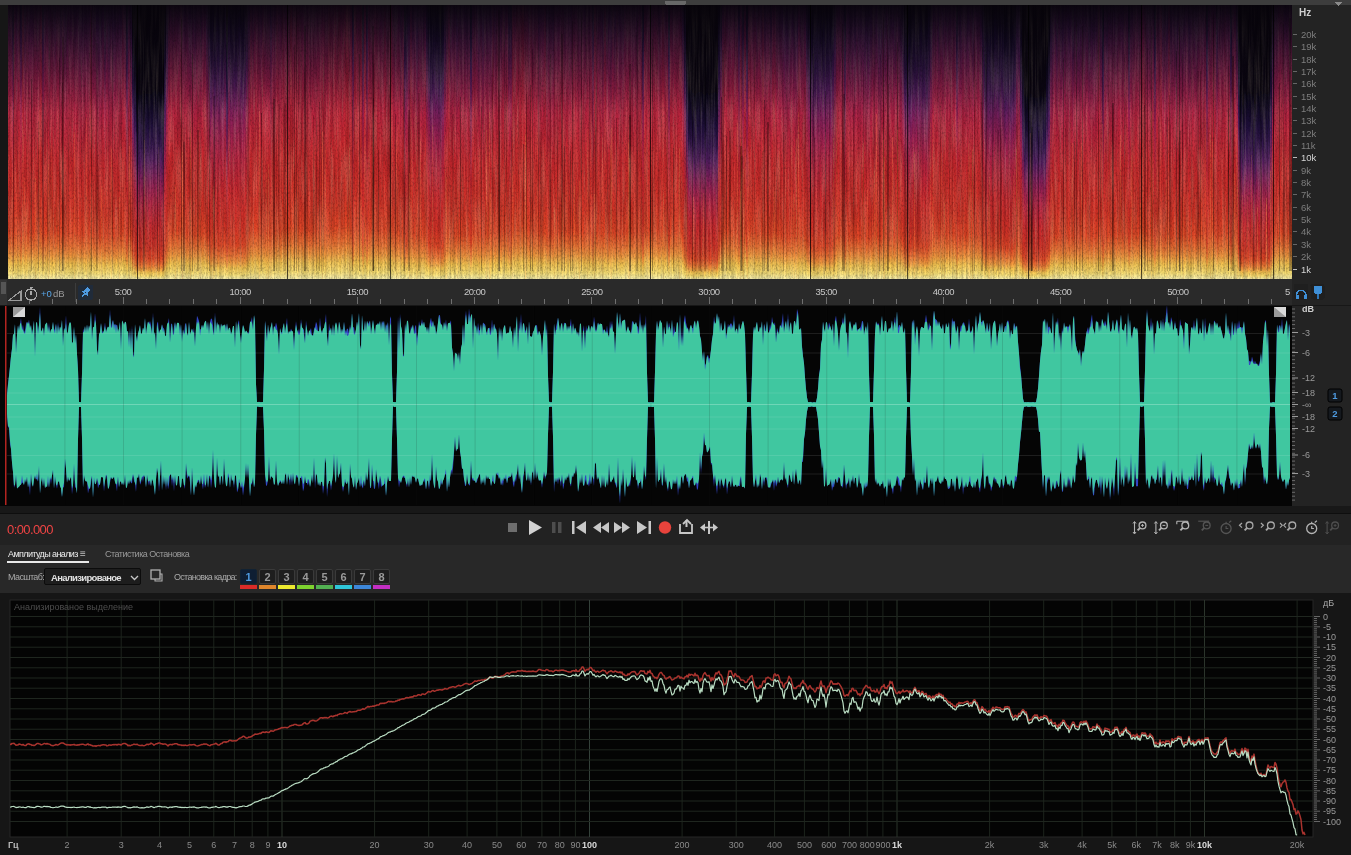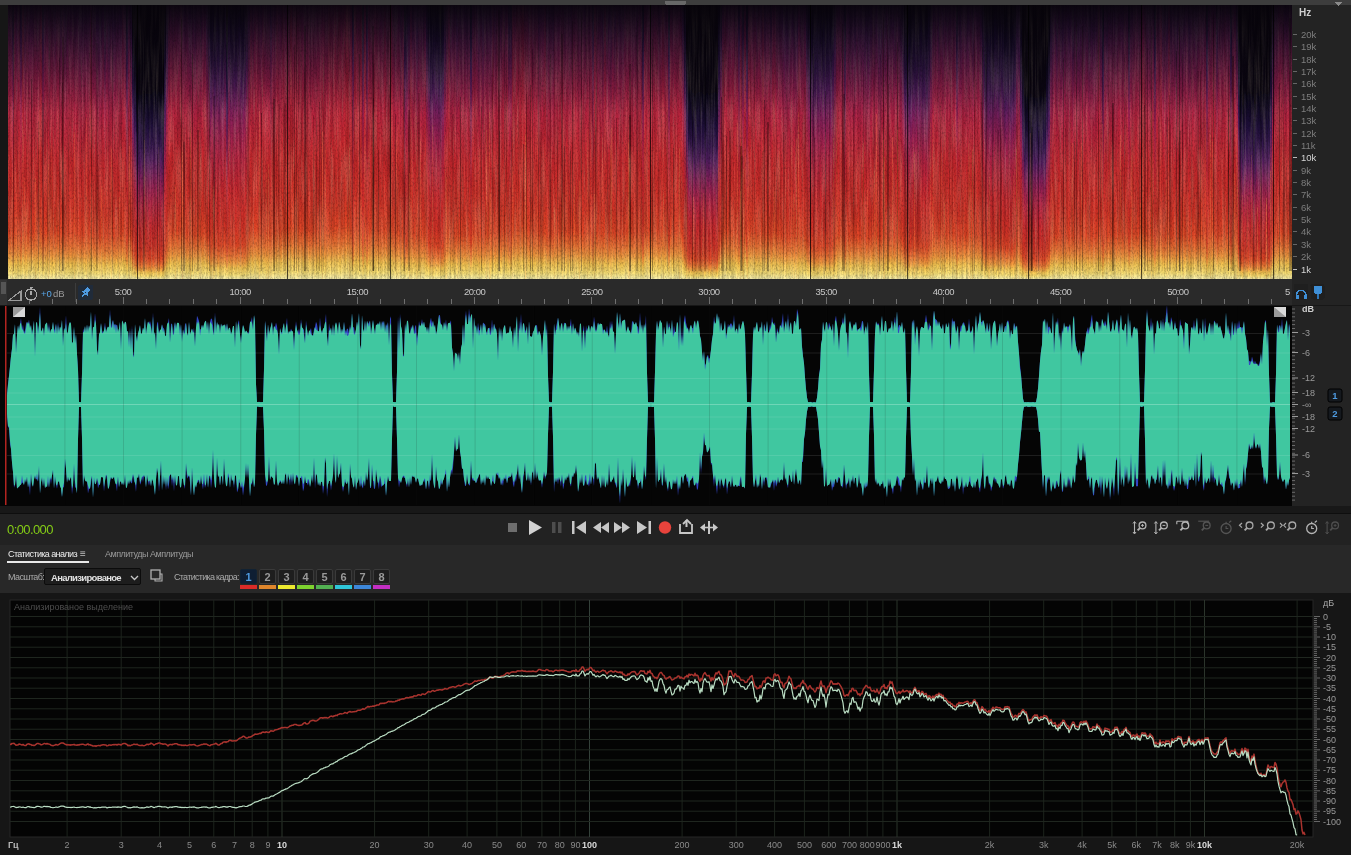--- a/index.html
+++ b/index.html
@@ -1367,21 +1367,21 @@
         <line x1="1292" y1="455" x2="1298" y2="455" stroke="#9a9a9a" stroke-width="1"></line>
         <line x1="1292" y1="473.5" x2="1298" y2="473.5" stroke="#9a9a9a" stroke-width="1"></line>
         <rect x="1328" y="389" width="14" height="13" rx="2" fill="#15191e" stroke="#000" stroke-width="1"></rect>
         <text x="1335" y="398.5" fill="#4e9ae0" font-size="9.5" font-weight="bold" text-anchor="middle">1</text>
         <rect x="1328" y="407" width="14" height="13" rx="2" fill="#15191e" stroke="#000" stroke-width="1"></rect>
         <text x="1335" y="416.5" fill="#4e9ae0" font-size="9.5" font-weight="bold" text-anchor="middle">2</text>
       </g>
     </svg>
     <div class="abs" style="left:0;top:506px;width:1351px;height:7px;background:#181818"></div>
     <div class="abs" style="left:0;top:513px;width:1351px;height:32px;background:#222;border-top:1px solid #0e0e0e;box-sizing:border-box"></div>
-    <div class="abs" style="left:7px;top:522px;font-size:13px;color:#84cc16;letter-spacing:-0.6px">0:00.000</div>
+    <div class="abs" style="left:7px;top:522px;font-size:13px;color:#ef4444;letter-spacing:-0.6px">0:00.000</div>
     <svg class="abs" style="left:0;top:0" width="1351" height="855" pointer-events="none">
       <rect x="508" y="523" width="9" height="9" fill="#6e6e6e"></rect>
       <path d="M529 520L529 535L542 527.5Z" fill="#d2d2d2"></path>
       <rect x="552" y="522" width="3.5" height="11" fill="#4d4d4d"></rect>
       <rect x="558" y="522" width="3.5" height="11" fill="#4d4d4d"></rect>
       <rect x="572" y="521" width="2.5" height="13" fill="#c8c8c8"></rect>
       <path d="M586 521L586 534L576 527.5Z" fill="#c8c8c8"></path>
       <path d="M601 522L601 533L593 527.5Z" fill="#c8c8c8"></path>
       <path d="M609 522L609 533L601 527.5Z" fill="#c8c8c8"></path>
       <path d="M614 522L614 533L622 527.5Z" fill="#c8c8c8"></path>
@@ -1449,35 +1449,35 @@
       </g>
       <g stroke="#4e4e4e" fill="none" stroke-width="1.3">
         <circle cx="1335.1000000000008" cy="525.4" r="3.4"></circle>
         <path d="M1332.7000000000007 527.8L1330.2000000000007 530.4" stroke-width="1.9"></path>
         <path d="M1333.7000000000007 525.4h2.8M1335.1000000000008 524v2.8" stroke-width="1"></path>
         <path d="M1327.1000000000008 522v11.5" stroke-width="1.1"></path>
         <path d="M1325.6000000000008 523.5l1.5 -2 1.5 2M1325.6000000000008 532l1.5 2 1.5 -2" stroke-width="1"></path>
       </g>
     </svg>
     <div class="abs" style="left:0;top:545px;width:1351px;height:48px;background:#282828"></div>
-    <div class="abs" style="left:8px;top:549px;font-size:9px;letter-spacing:-0.6px;color:#ececec">Статистика анализ</div>
+    <div class="abs" style="left:8px;top:549px;font-size:9px;letter-spacing:-0.6px;color:#ececec">Амплитуды анализ</div>
     <div class="abs" style="left:80px;top:548px;font-size:10px;color:#c0c0c0">≡</div>
     <div class="abs" style="left:7px;top:561px;width:82px;height:2px;background:#e8e8e8"></div>
-    <div class="abs" style="left:105px;top:549px;font-size:9px;letter-spacing:-0.5px;color:#9a9a9a">Амплитуды Амплитуды</div>
+    <div class="abs" style="left:105px;top:549px;font-size:9px;letter-spacing:-0.5px;color:#9a9a9a">Статистика Остановка</div>
     <div class="abs" style="left:8px;top:572px;font-size:9px;letter-spacing:-0.6px;color:#aaa">Масштаб:</div>
     <div class="abs" style="left:44px;top:568px;width:97px;height:17px;background:#1d1d1d;border:1px solid #0c0c0c;border-radius:2px;box-sizing:border-box"></div>
     <div class="abs" style="left:51px;top:572px;font-size:9.5px;letter-spacing:-0.7px;color:#e0e0e0;font-weight:bold">Анализированое</div>
     <svg class="abs" style="left:130px;top:575px" width="10" height="6">
       <path d="M1 1l3.5 3.5 3.5-3.5" stroke="#c8c8c8" stroke-width="1.3" fill="none"></path>
     </svg>
     <svg class="abs" style="left:149px;top:568px" width="18" height="18">
       <rect x="2" y="2" width="9" height="9" fill="none" stroke="#b0b0b0" stroke-width="1.3"></rect>
       <path d="M11 6h2v7h-7v-2" fill="none" stroke="#b0b0b0" stroke-width="1.1"></path>
     </svg>
-    <div class="abs" style="left:174px;top:572px;font-size:9px;letter-spacing:-0.7px;color:#aaa">Статистика кадра:</div>
+    <div class="abs" style="left:174px;top:572px;font-size:9px;letter-spacing:-0.7px;color:#aaa">Остановка кадра:</div>
     <div class="abs" style="left:240px;top:569px;width:17px;height:15px;background:#0e1e33;border:1px solid #123;border-radius:2px;box-sizing:border-box;text-align:center;font-size:11px;font-weight:bold;color:#4e9ae0;line-height:14px">1</div>
     <div class="abs" style="left:240px;top:585px;width:17px;height:4px;background:#d92b28"></div>
     <div class="abs" style="left:259px;top:569px;width:17px;height:15px;background:#1e1e1e;border:1px solid #3a3a3a;border-radius:2px;box-sizing:border-box;text-align:center;font-size:11px;font-weight:bold;color:#9a9a9a;line-height:14px">2</div>
     <div class="abs" style="left:259px;top:585px;width:17px;height:4px;background:#e0862b"></div>
     <div class="abs" style="left:278px;top:569px;width:17px;height:15px;background:#1e1e1e;border:1px solid #3a3a3a;border-radius:2px;box-sizing:border-box;text-align:center;font-size:11px;font-weight:bold;color:#9a9a9a;line-height:14px">3</div>
     <div class="abs" style="left:278px;top:585px;width:17px;height:4px;background:#ece92f"></div>
     <div class="abs" style="left:297px;top:569px;width:17px;height:15px;background:#1e1e1e;border:1px solid #3a3a3a;border-radius:2px;box-sizing:border-box;text-align:center;font-size:11px;font-weight:bold;color:#9a9a9a;line-height:14px">4</div>
     <div class="abs" style="left:297px;top:585px;width:17px;height:4px;background:#7ed32f"></div>
     <div class="abs" style="left:316px;top:569px;width:17px;height:15px;background:#1e1e1e;border:1px solid #3a3a3a;border-radius:2px;box-sizing:border-box;text-align:center;font-size:11px;font-weight:bold;color:#9a9a9a;line-height:14px">5</div>
     <div class="abs" style="left:316px;top:585px;width:17px;height:4px;background:#52b152"></div>

